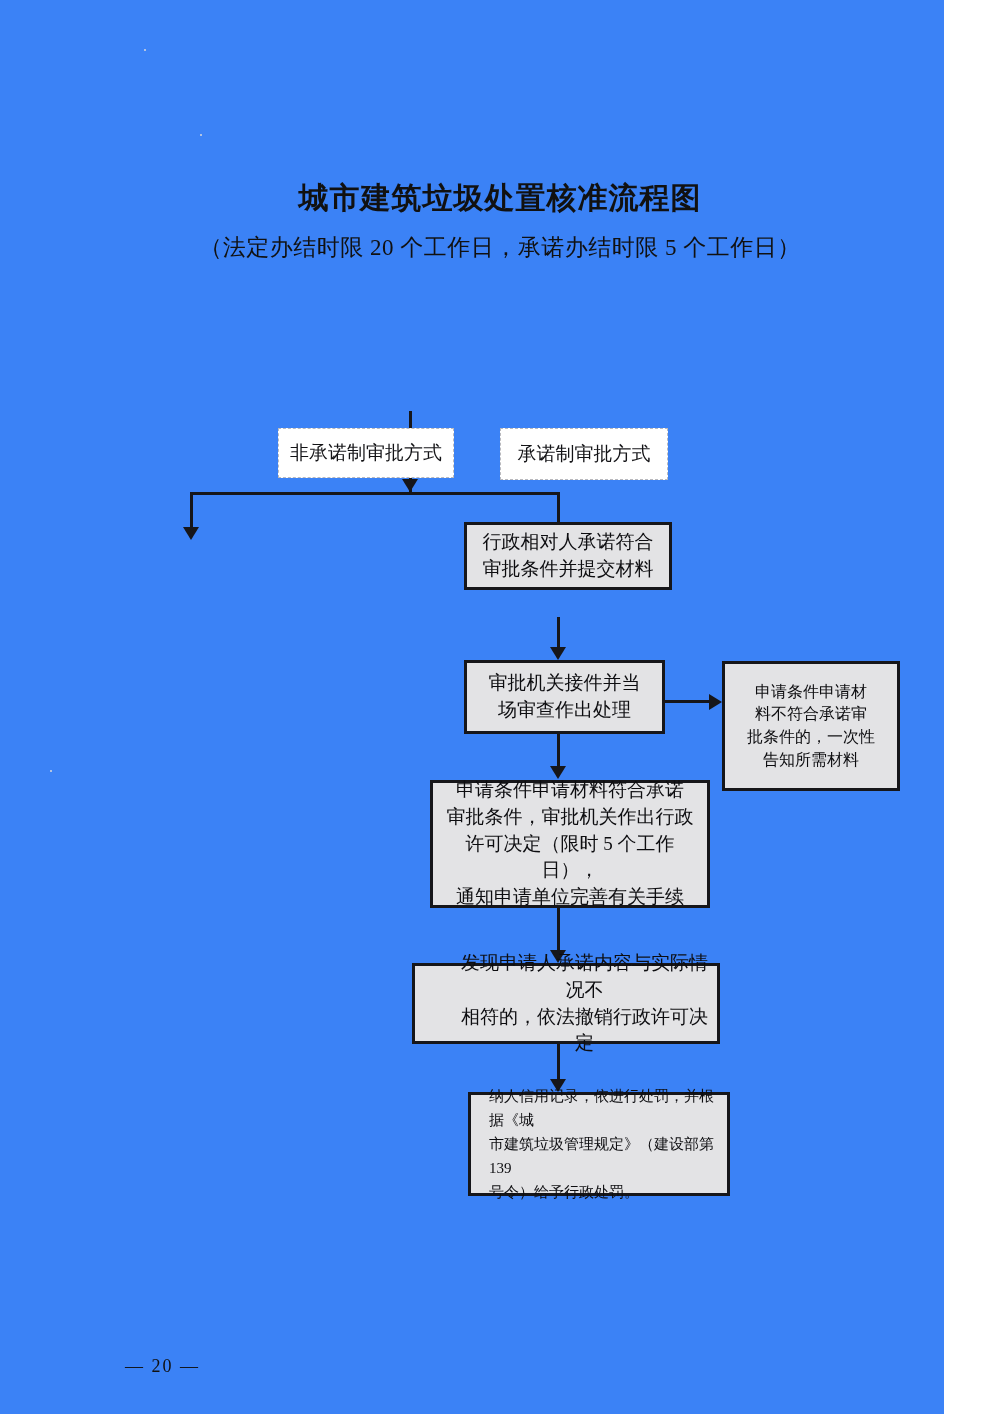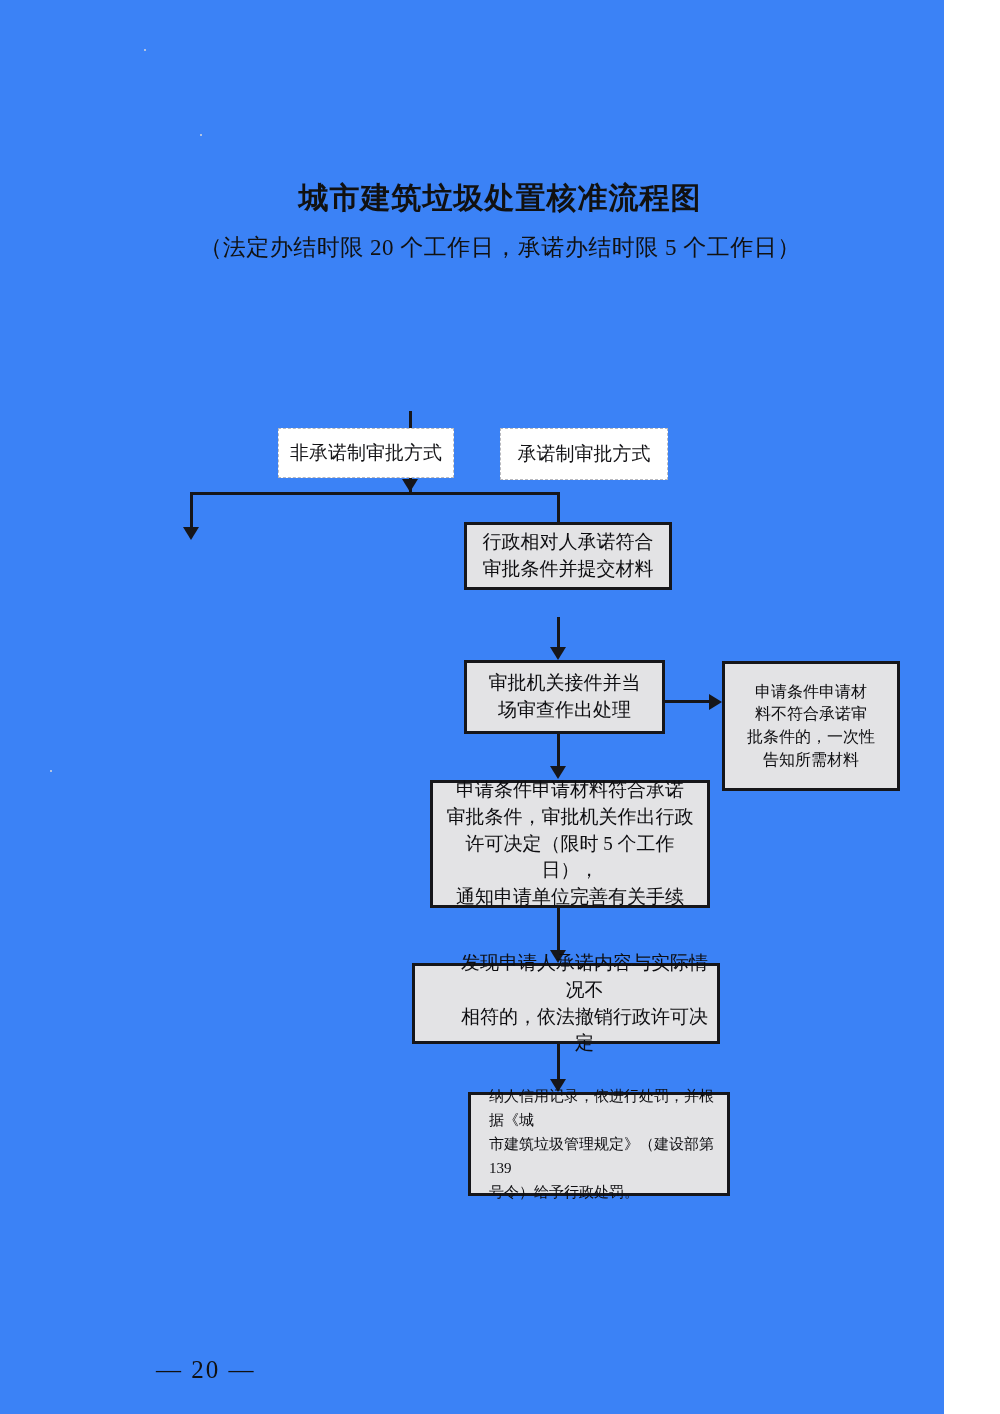--- a/index.html
+++ b/index.html
@@ -113,24 +113,23 @@
     border-top: 8px solid transparent;
     border-bottom: 8px solid transparent;
     border-left: 13px solid #16161a;
   }
 
   
   #page-number {
     position: absolute;
     left: 125px;
     top: 1356px;
-    font-size: 25px;
+    font-size: 18px;
     letter-spacing: 2px;
     font-family: "Liberation Serif", "DejaVu Serif", serif;
-    margin-left: 31px;
   }
 
   
   .speck {
     position: absolute;
     background: #d8d8dc;
     width: 2px;
     height: 2px;
     border-radius: 50%;
   }

